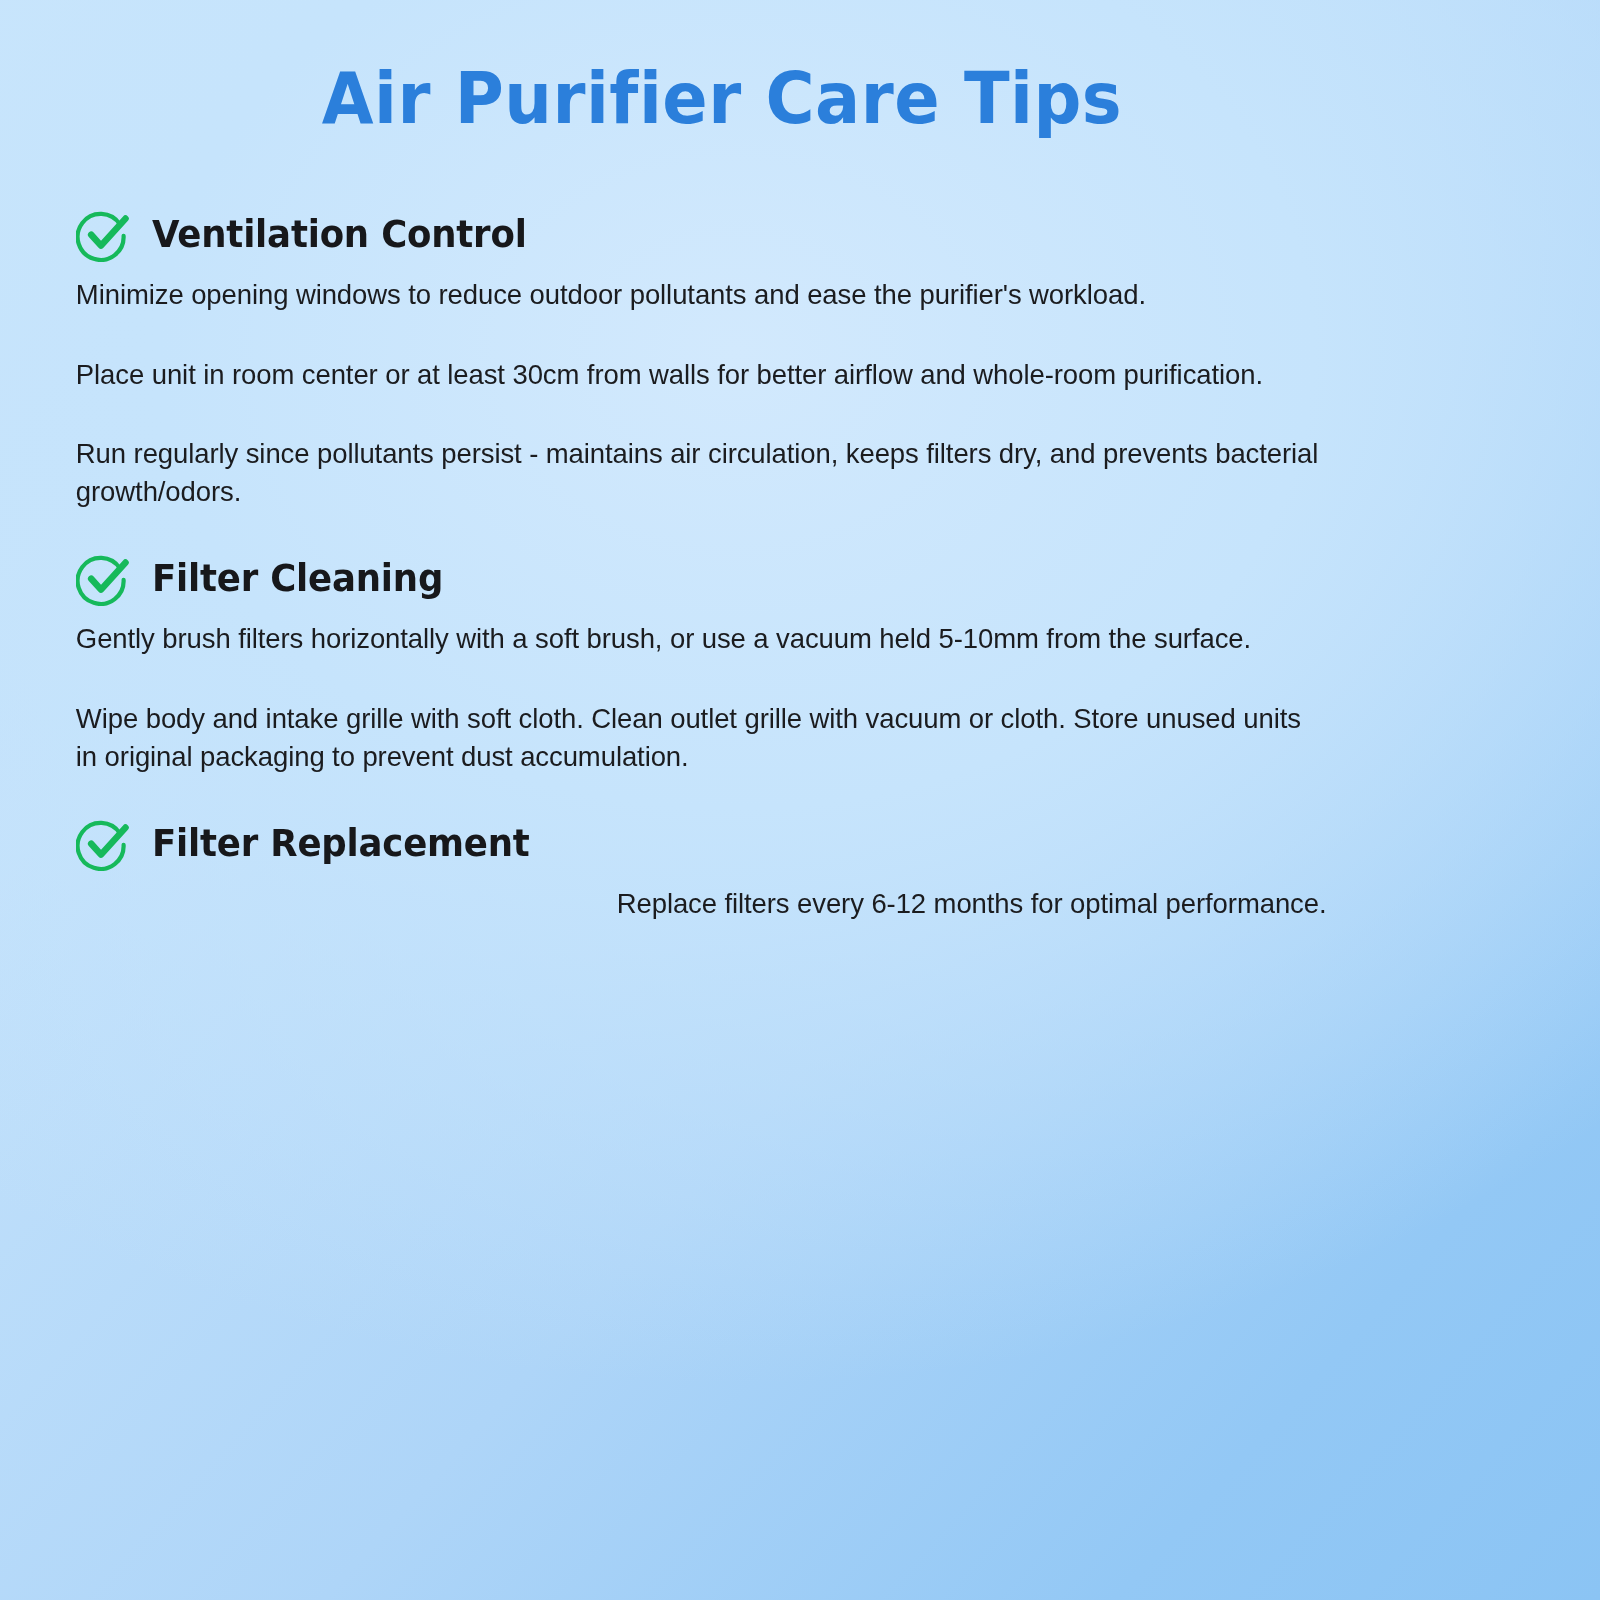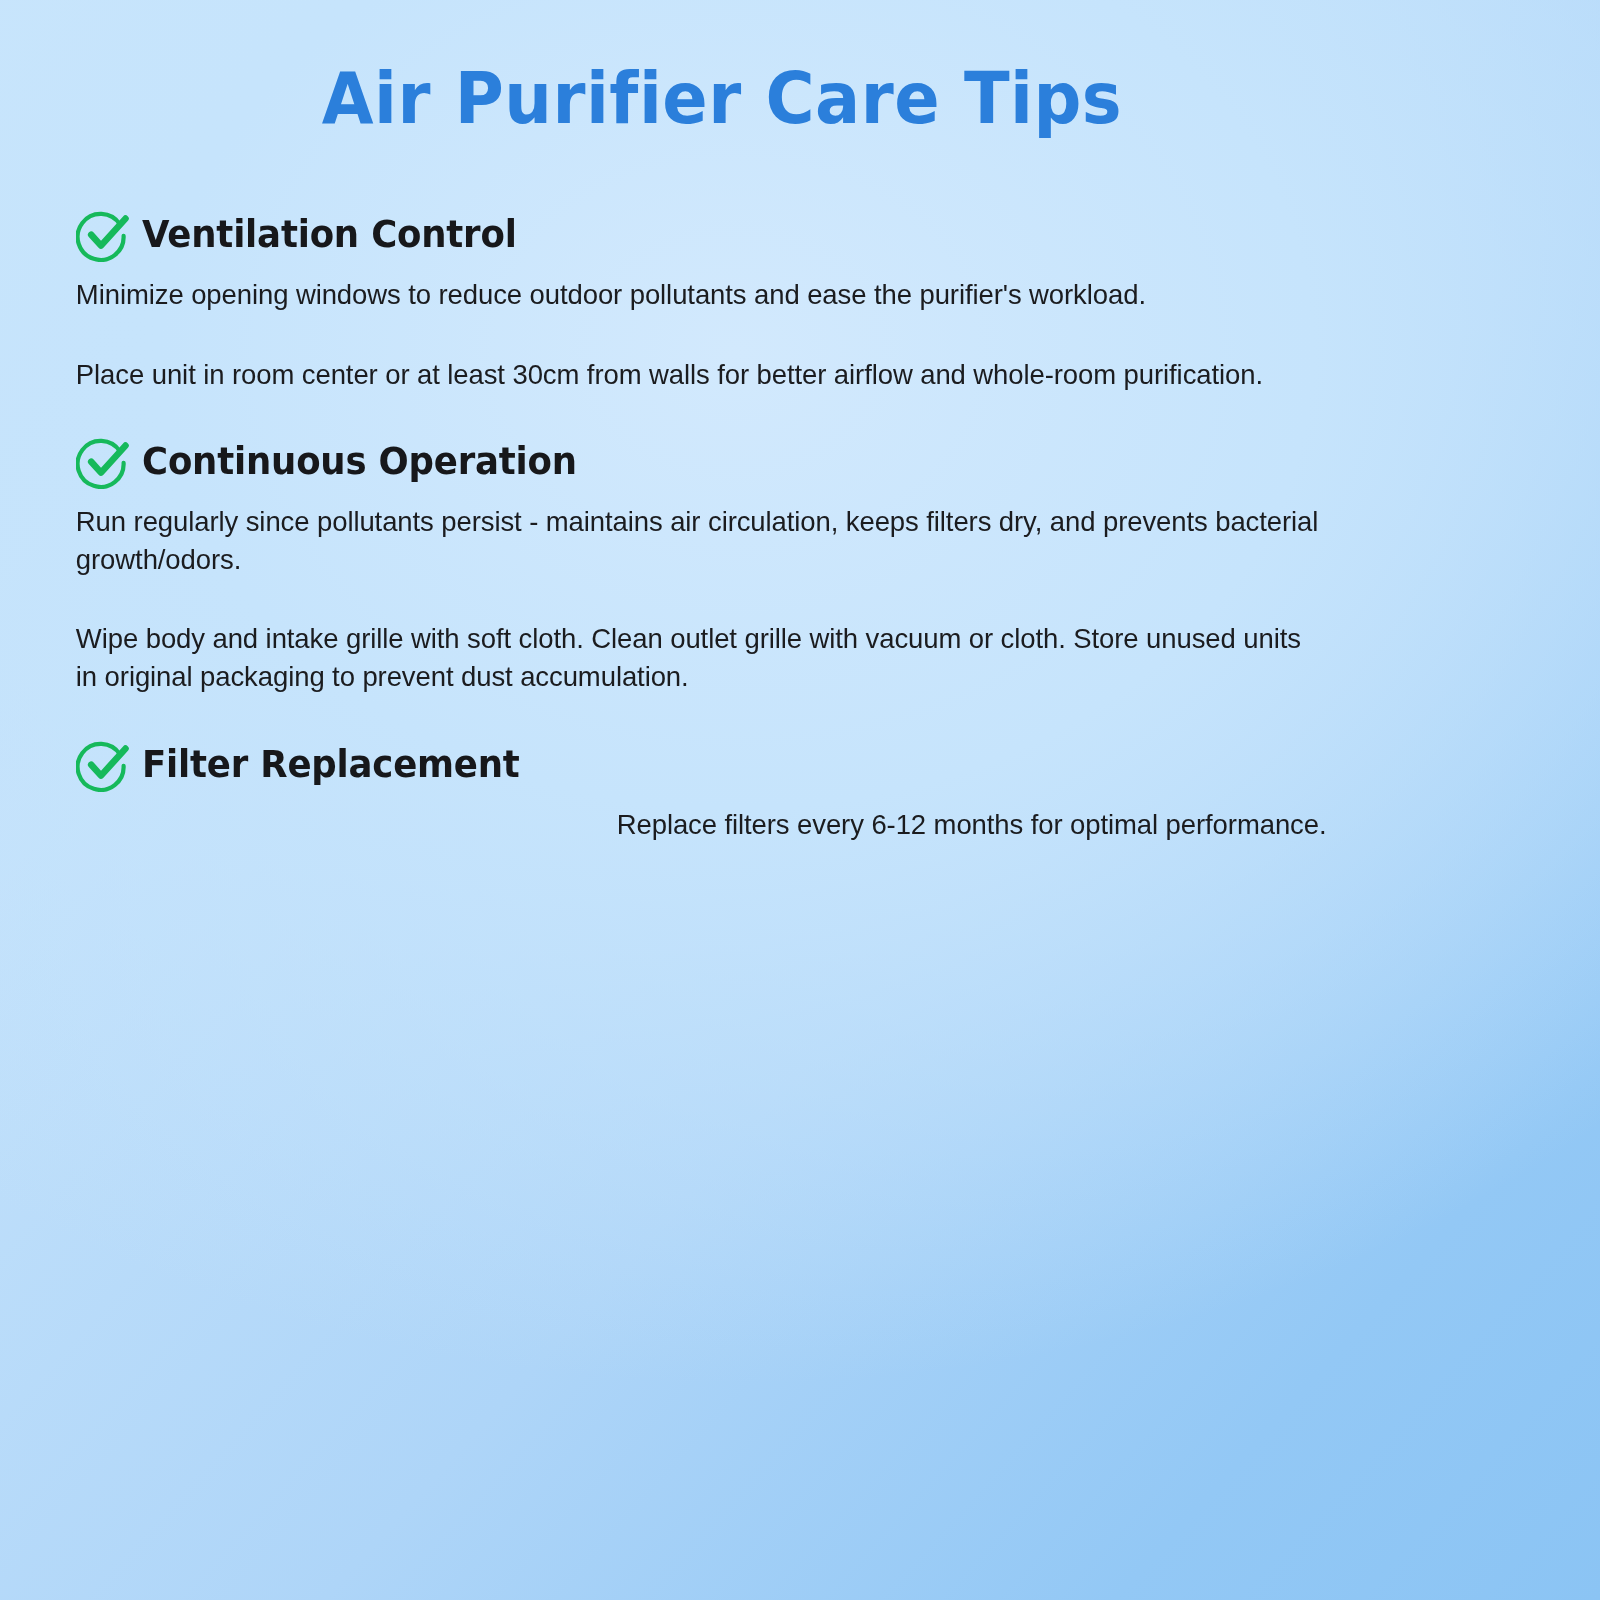--- a/index.html
+++ b/index.html
@@ -51,21 +51,21 @@
 
   .tip {
     position: relative;
     margin-bottom: 42px;
   }
   .tip:last-child { margin-bottom: 0; text-align: right; }
 
   .tip-head {
     display: flex;
     align-items: center;
-    gap: 12px;
+    gap: 22px;
     margin-bottom: 14px;
     padding-left: 4px;
   }
 
   .check-icon {
     width: 54px;
     height: 54px;
     flex: 0 0 54px;
     display: block;
   }
@@ -112,30 +112,33 @@
         </svg>
       </span>
       <span class="tip-title">Ventilation Control</span>
     </div>
     <div class="tip-desc">Minimize opening windows to reduce outdoor pollutants and ease the purifier's workload.</div>
   </div>
       <div class="tip">
     <div class="tip-desc">Place unit in room center or at least 30cm from walls for better airflow and whole-room purification.</div>
   </div>
       <div class="tip">
+    <div class="tip-desc">Run regularly since pollutants persist - maintains air circulation, keeps filters dry, and prevents bacterial growth/odors.</div>
+  </div>
+      <div class="tip">
     <div class="tip-head">
       <span class="check-icon-wrap">
         <svg class="check-icon" viewBox="0 0 54 54" xmlns="http://www.w3.org/2000/svg" aria-hidden="true">
           <path d="M44.0 16.5 A 23 23 0 1 0 47.6 27.8" fill="none" stroke="#16b95b" stroke-width="4.2" stroke-linecap="round"></path>
           <path d="M15.2 26.8 L 25.0 37.6 L 49.5 10.6" fill="none" stroke="#16b95b" stroke-width="6.6" stroke-linecap="round" stroke-linejoin="round"></path>
         </svg>
       </span>
-      <span class="tip-title">Continuous Operation</span>
+      <span class="tip-title">Filter Cleaning</span>
     </div>
-    <div class="tip-desc">Run regularly since pollutants persist - maintains air circulation, keeps filters dry, and prevents bacterial growth/odors.</div>
+    <div class="tip-desc">Gently brush filters horizontally with a soft brush, or use a vacuum held 5-10mm from the surface.</div>
   </div>
       <div class="tip">
     <div class="tip-desc">Wipe body and intake grille with soft cloth. Clean outlet grille with vacuum or cloth. Store unused units in original packaging to prevent dust accumulation.</div>
   </div>
       <div class="tip">
     <div class="tip-head">
       <span class="check-icon-wrap">
         <svg class="check-icon" viewBox="0 0 54 54" xmlns="http://www.w3.org/2000/svg" aria-hidden="true">
           <path d="M44.0 16.5 A 23 23 0 1 0 47.6 27.8" fill="none" stroke="#16b95b" stroke-width="4.2" stroke-linecap="round"></path>
           <path d="M15.2 26.8 L 25.0 37.6 L 49.5 10.6" fill="none" stroke="#16b95b" stroke-width="6.6" stroke-linecap="round" stroke-linejoin="round"></path>

